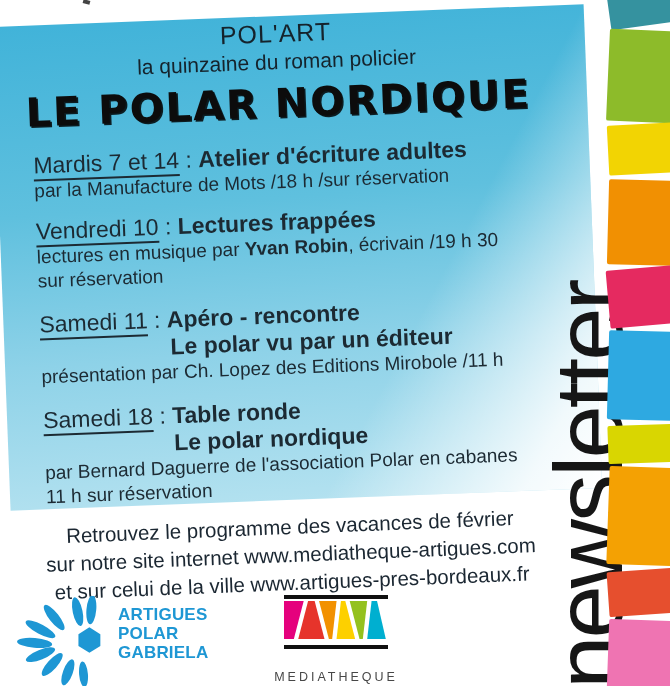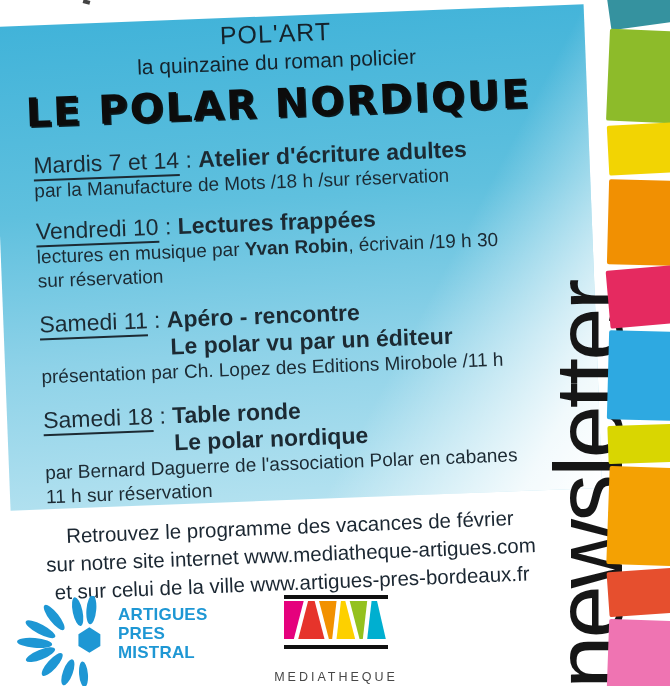--- a/index.html
+++ b/index.html
@@ -128,22 +128,22 @@
         <ellipse cx="22" cy="48" rx="5" ry="18" transform="rotate(-85 22 48)"></ellipse>
         <ellipse cx="28" cy="60" rx="5" ry="16" transform="rotate(-112 28 60)"></ellipse>
         <ellipse cx="40" cy="70" rx="5" ry="15" transform="rotate(-138 40 70)"></ellipse>
         <ellipse cx="56" cy="78" rx="5" ry="14" transform="rotate(-160 56 78)"></ellipse>
         <ellipse cx="72" cy="80" rx="4.5" ry="13" transform="rotate(175 72 80)"></ellipse>
         <polygon points="78,32 89.2,39 89.2,51 78,58 66.8,51 66.8,39"></polygon>
       </g>
     </svg>
     <div class="artigues-text" style="color: rgb(30, 151, 212);">
       <div>ARTIGUES</div>
-      <div>PRES</div>
-      <div>MISTRAL</div>
+      <div>POLAR</div>
+      <div>GABRIELA</div>
     </div>
   </div>
 
   <div class="mlogo">
     <div class="mlogo-bar"></div>
     <svg id="strip-svg" width="104" height="38" viewBox="0 0 95 36" preserveAspectRatio="none">
         <polygon points="0,0 18,0 9,36 0,36" fill="#e5017d"></polygon>
         <polygon points="22,0 28,0 37,36 13,36" fill="#e6342b"></polygon>
         <polygon points="32,0 48,0 44,36 41,36" fill="#f29100"></polygon>
         <polygon points="52,0 56,0 65,36 48,36" fill="#fdd000"></polygon>

